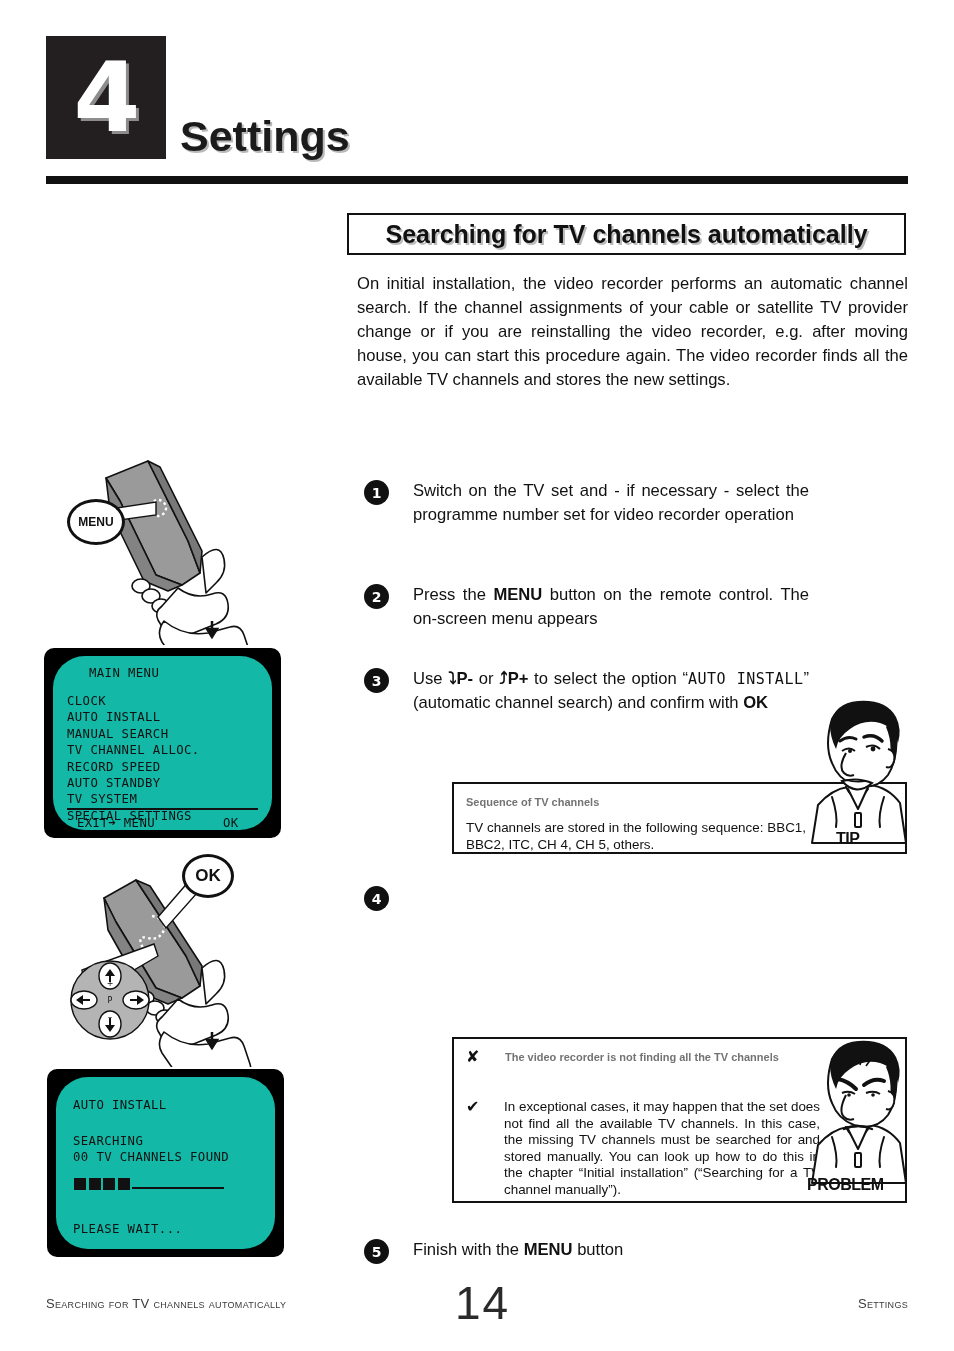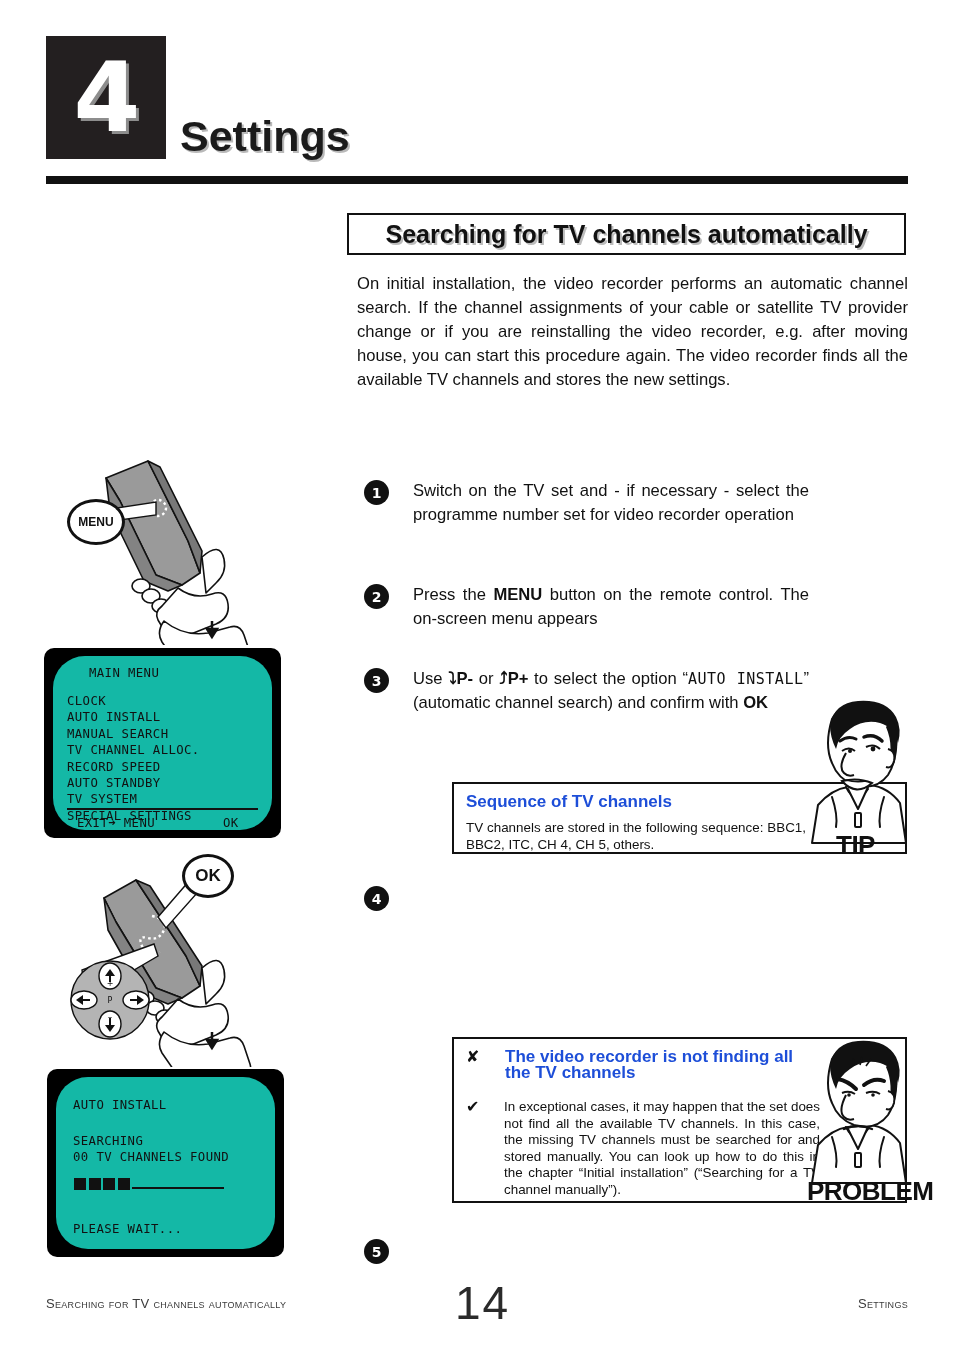--- a/index.html
+++ b/index.html
@@ -117,31 +117,31 @@
     display:flex;align-items:center;justify-content:center;font-weight:bold;color:#111;
   }
 
   
   .infobox{
     position:absolute;border:2px solid #111;box-sizing:border-box;background:#fff;
   }
   .tipbox{left:452px;top:782px;width:455px;height:72px;}
   .probbox{left:452px;top:1037px;width:455px;height:166px;}
   .ib-title{
-    position:absolute;font-size:17px;font-weight:bold;color:#1d4ed8;line-height:16px;
+    position:absolute;font-size:11px;font-weight:bold;color:#737373;line-height:16px;
   }
   .ib-body{
     position:absolute;font-size:13.4px;line-height:16.5px;color:#111;text-align:justify;
   }
   .mark{
     position:absolute;font-size:16px;font-weight:bold;color:#111;
     font-family:"DejaVu Sans", sans-serif;
   }
   .badge-word{
-    position:absolute;font-size:26px;font-weight:bold;color:#111;letter-spacing:-0.5px;
+    position:absolute;font-size:16px;font-weight:bold;color:#111;letter-spacing:-0.5px;
   }
 
   
   .footer-left{
     position:absolute;left:46px;top:1296px;font-size:13px;color:#3a3a3a;
     font-variant:small-caps;letter-spacing:.3px;
   }
   .footer-page{
     position:absolute;left:455px;top:1276px;font-size:46px;color:#2a2a2a;
     font-family:"Liberation Sans", sans-serif;letter-spacing:2px;
@@ -182,20 +182,21 @@
     <div class="bullet">3</div>
     <div class="step-text">Use <span class="arrow">⤵</span><b class="kb">P-</b> or <span class="arrow">⤴</span><b class="kb">P+</b> to select the option “<span class="mono">AUTO INSTALL</span>” (automatic channel search) and confirm with <b class="kb">OK</b></div>
   </div>
 
   <div class="step step4">
     <div class="bullet">4</div>
   </div>
 
   <div class="step step5">
     <div class="bullet">5</div>
+    <div class="step-text">Finish with the <b class="kb">MENU</b> button</div>
   </div>
 
   <div class="illus" style="left:60px;top:445px;width:215px;height:200px;">
     <svg width="215" height="200" viewBox="0 0 215 200">
 
       <g stroke="#111" stroke-width="1.6" stroke-linejoin="round">
         <path d="M46 33 L88 16 L128 96 L140 128 L122 140 L96 130 L60 56 Z" fill="#9a9a9a"></path>
         <path d="M88 16 L100 22 L142 106 L140 128 L128 96 Z" fill="#787878"></path>
         <path d="M46 33 L60 56 L96 130 L122 140 L108 146 L84 136 L50 66 Z" fill="#838383"></path>
 

